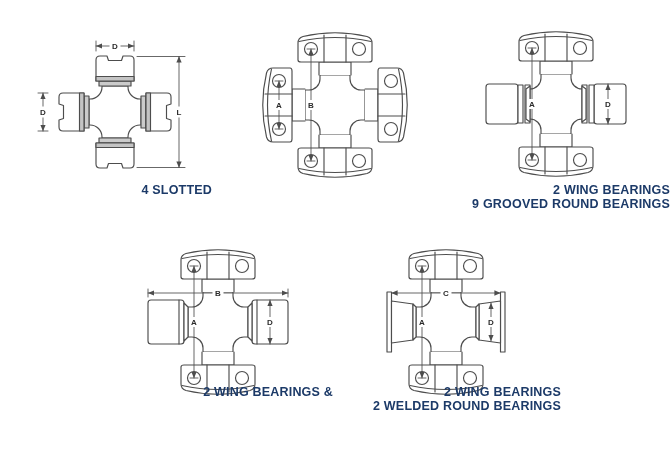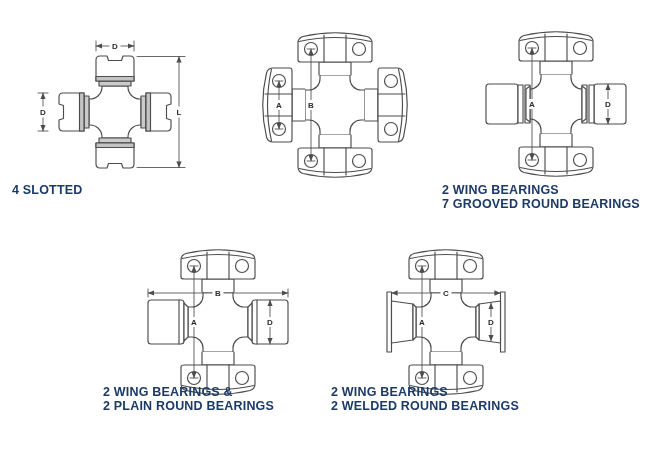--- a/index.html
+++ b/index.html
@@ -1,21 +1,21 @@
 <!DOCTYPE html>
 <html><head>
 <meta charset="utf-8">
 <style>
   html,body{margin:0;padding:0;}
   body{background:#ffffff;font-family:"Liberation Sans",sans-serif;}
   #stage{position:relative;width:670px;height:450px;background:#ffffff;overflow:hidden;}
   .dsvg{position:absolute;stroke:#4d4d4d;stroke-width:1.15;stroke-linejoin:round;stroke-linecap:round;fill:none;}
   .dim line{stroke-width:0.85;}
   .dl{font-family:"Liberation Sans",sans-serif;font-size:8px;font-weight:700;fill:#2b2b2b;stroke:none;text-anchor:middle;dominant-baseline:central;}
-  .caption{position:absolute;font-size:12.5px;font-weight:700;color:#1c3a68;text-align:left;line-height:14px;letter-spacing:0.2px;}
+  .caption{position:absolute;font-size:12.5px;font-weight:700;color:#1c3a68;text-align:right;line-height:14px;letter-spacing:0.2px;}
   .caption span{display:block;}
 </style>
 </head>
 <body>
 
 <div id="stage">
 
   <svg class="dsvg" width="0" height="0" style="left:0;top:0" aria-hidden="true">
     <defs>
       <marker id="ah" markerWidth="9" markerHeight="8" refX="7.2" refY="4" orient="auto-start-reverse" markerUnits="strokeWidth">
@@ -183,24 +183,23 @@
       <rect x="40" y="-5" width="10" height="10" fill="#ffffff" stroke="none"></rect>
       <text class="dl" x="45" y="0">D</text>
     </g>
   </svg>
 
   <div class="caption" style="left:12px;top:183px;width:200px">
     <span>4 SLOTTED</span>
   </div>
   <div class="caption" style="left:442px;top:183px;width:228px">
     <span>2 WING BEARINGS</span>
-    <span>7 GROOVED ROUND BEARINGS</span>
+    <span>9 GROOVED ROUND BEARINGS</span>
   </div>
   <div class="caption" style="left:103px;top:385px;width:230px">
     <span>2 WING BEARINGS &amp;</span>
-    <span>2 PLAIN ROUND BEARINGS</span>
   </div>
   <div class="caption" style="left:331px;top:385px;width:230px">
     <span>2 WING BEARINGS</span>
     <span>2 WELDED ROUND BEARINGS</span>
   </div>
 
 </div>
 
 </body></html>

